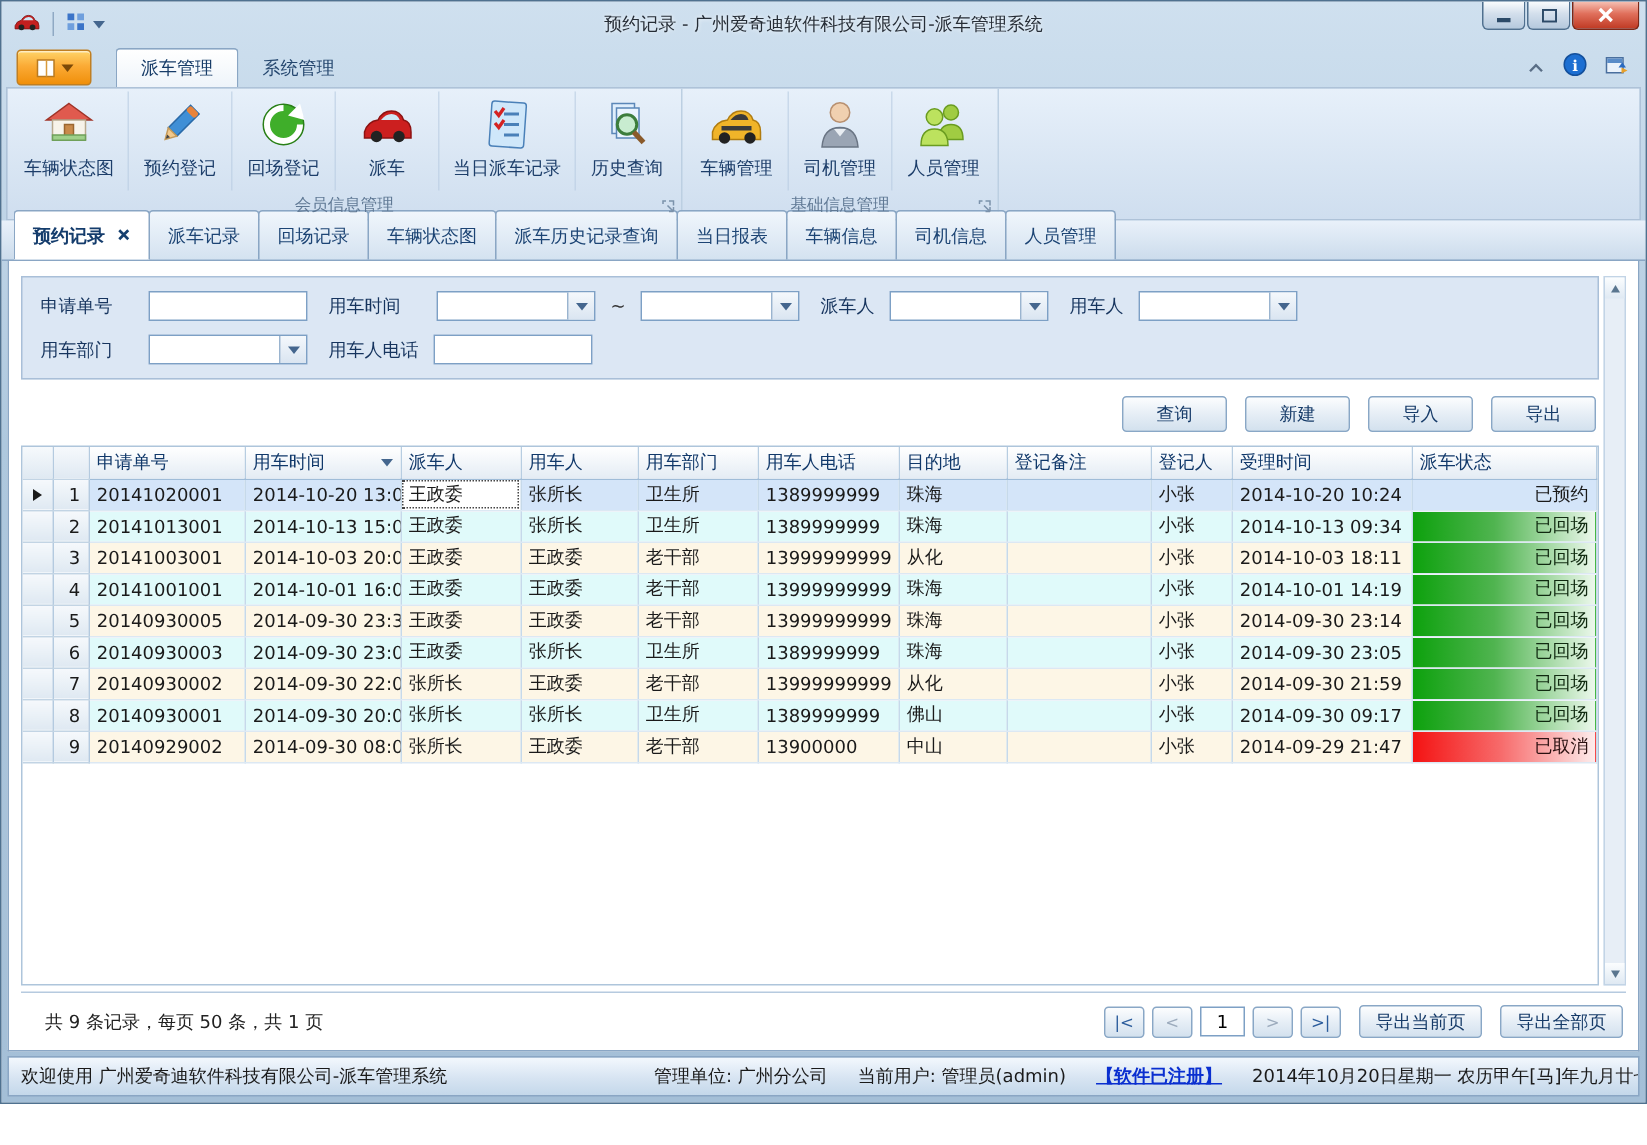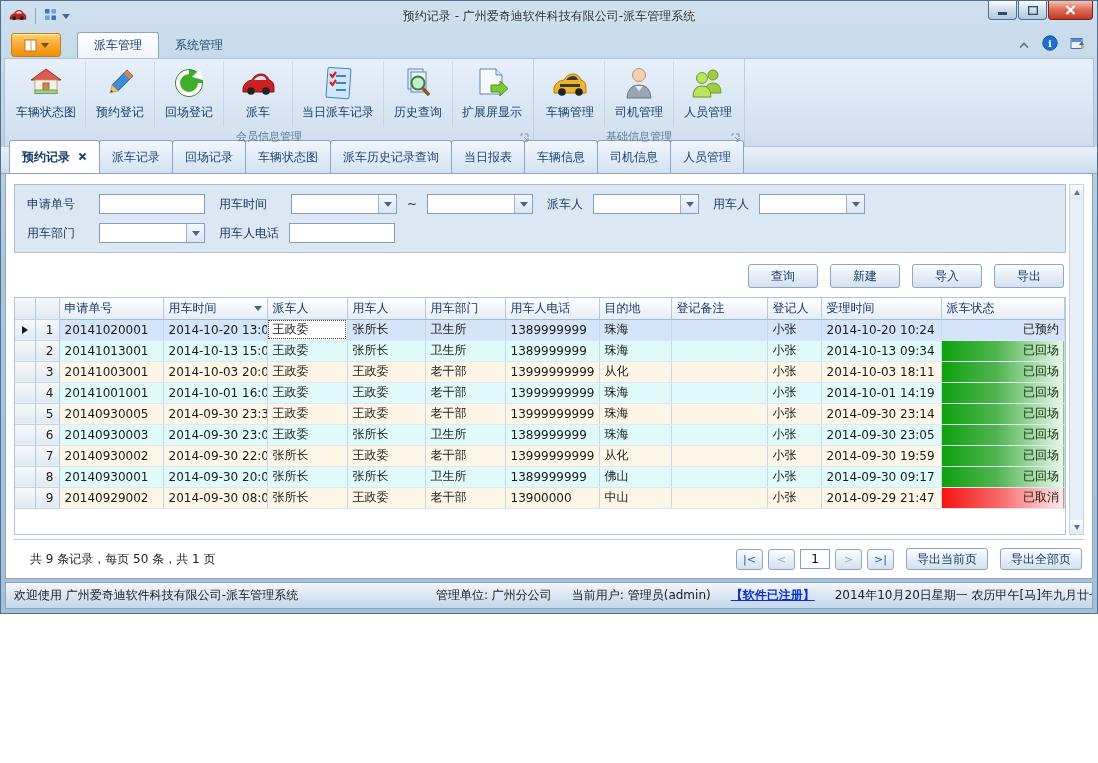--- a/index.html
+++ b/index.html
@@ -1,17 +1,17 @@
 <!DOCTYPE html>
 <html><head>
 <meta charset="utf-8">
 <style>
   html,body{margin:0;padding:0;}
   body{width:1098px;height:763px;font-family:"DejaVu Sans","Liberation Sans",sans-serif;font-size:12px;color:#1a1a1a;-webkit-font-smoothing:antialiased;}
-  .window{box-sizing:border-box;width:1098px;height:614px;border:1px solid #4f718f;background:linear-gradient(#cfe0ef,#aec8de 40%,#a4bfd7);display:flex;flex-direction:column;overflow:hidden;}
+  .window{box-sizing:border-box;width:1098px;height:736px;border:1px solid #4f718f;background:linear-gradient(#cfe0ef,#aec8de 40%,#a4bfd7);display:flex;flex-direction:column;overflow:hidden;}
 
   
   .titlebar{height:30px;flex:0 0 30px;display:flex;align-items:center;padding:0 4px 0 8px;position:relative;}
   .qat{display:flex;align-items:center;gap:5px;z-index:2;}
   .qat-sep{width:1px;height:16px;background:#8fa9c4;margin:0 3px;}
   .title-text{position:absolute;left:0;right:0;text-align:center;color:#262d36;text-shadow:0 0 3px rgba(255,255,255,.9);}
   .winctl{margin-left:auto;display:flex;align-self:flex-start;z-index:3;}
   .ctl{width:29px;height:19px;box-sizing:border-box;border:1px solid #50708f;border-top:none;border-radius:0 0 4px 4px;background:linear-gradient(#fbfdfe,#d3dfec 45%,#b5c9dd);display:flex;align-items:center;justify-content:center;margin-left:1px;}
   .ctl.close{width:45px;background:linear-gradient(#f6c1b4,#e0705c 45%,#c03a24);border-color:#7c2717;}
 
@@ -225,30 +225,20 @@
           <div class="rbtn">
             <span class="ricon">
               <svg width="34" height="34" viewBox="0 0 34 34">
                 <rect x="7" y="3" width="15" height="20" fill="#dfeefc" stroke="#5b87b8"></rect>
                 <rect x="10" y="6" width="15" height="20" fill="#eaf4fe" stroke="#5b87b8"></rect>
                 <circle cx="17" cy="17" r="6.5" fill="#c8ecd0" stroke="#3c7d3c" stroke-width="2"></circle>
                 <line x1="21.5" y1="22" x2="28" y2="29" stroke="#8a5a2a" stroke-width="3.5"></line>
               </svg>
             </span>
             <span class="lbl">历史查询</span>
-          </div>
-          <div class="rbtn">
-            <span class="ricon">
-              <svg width="36" height="34" viewBox="0 0 36 34">
-                <path d="M6 3 h16 l6 6 v19 h-22 z" fill="#f4fafe" stroke="#5b87b8"></path>
-                <path d="M22 3 v6 h6" fill="#d6e8f8" stroke="#5b87b8"></path>
-                <path d="M17 19 h9 v-4 l8 7.5 -8 7.5 v-4 h-9 z" fill="#7ec832" stroke="#4e8c1e"></path>
-              </svg>
-            </span>
-            <span class="lbl">扩展屏显示</span>
           </div>
         </div>
         <div class="glabel">
           <span>会员信息管理</span>
           <span class="launcher">
             <svg width="9" height="9">
               <path d="M1 3 V1 h2 M5 1 h3 v3 M8 8 L4 4 M8 8 h-3 M8 8 v-3" stroke="#7b92ab" fill="none"></path>
             </svg>
           </span>
         </div>
@@ -520,21 +510,21 @@
                   <td class="rowhead cnum">7</td>
                   <td class="dcell">20140930002</td>
                   <td class="dcell">2014-09-30 22:00</td>
                   <td class="dcell">张所长</td>
                   <td class="dcell">王政委</td>
                   <td class="dcell">老干部</td>
                   <td class="dcell">13999999999</td>
                   <td class="dcell">从化</td>
                   <td class="dcell"></td>
                   <td class="dcell">小张</td>
-                  <td class="dcell">2014-09-30 19:59</td>
+                  <td class="dcell">2014-09-30 21:59</td>
                   <td class="dcell status green">已回场</td>
                 </tr>
                 <tr class="even">
                   <td class="rowhead"></td>
                   <td class="rowhead cnum">8</td>
                   <td class="dcell">20140930001</td>
                   <td class="dcell">2014-09-30 20:00</td>
                   <td class="dcell">张所长</td>
                   <td class="dcell">张所长</td>
                   <td class="dcell">卫生所</td>

